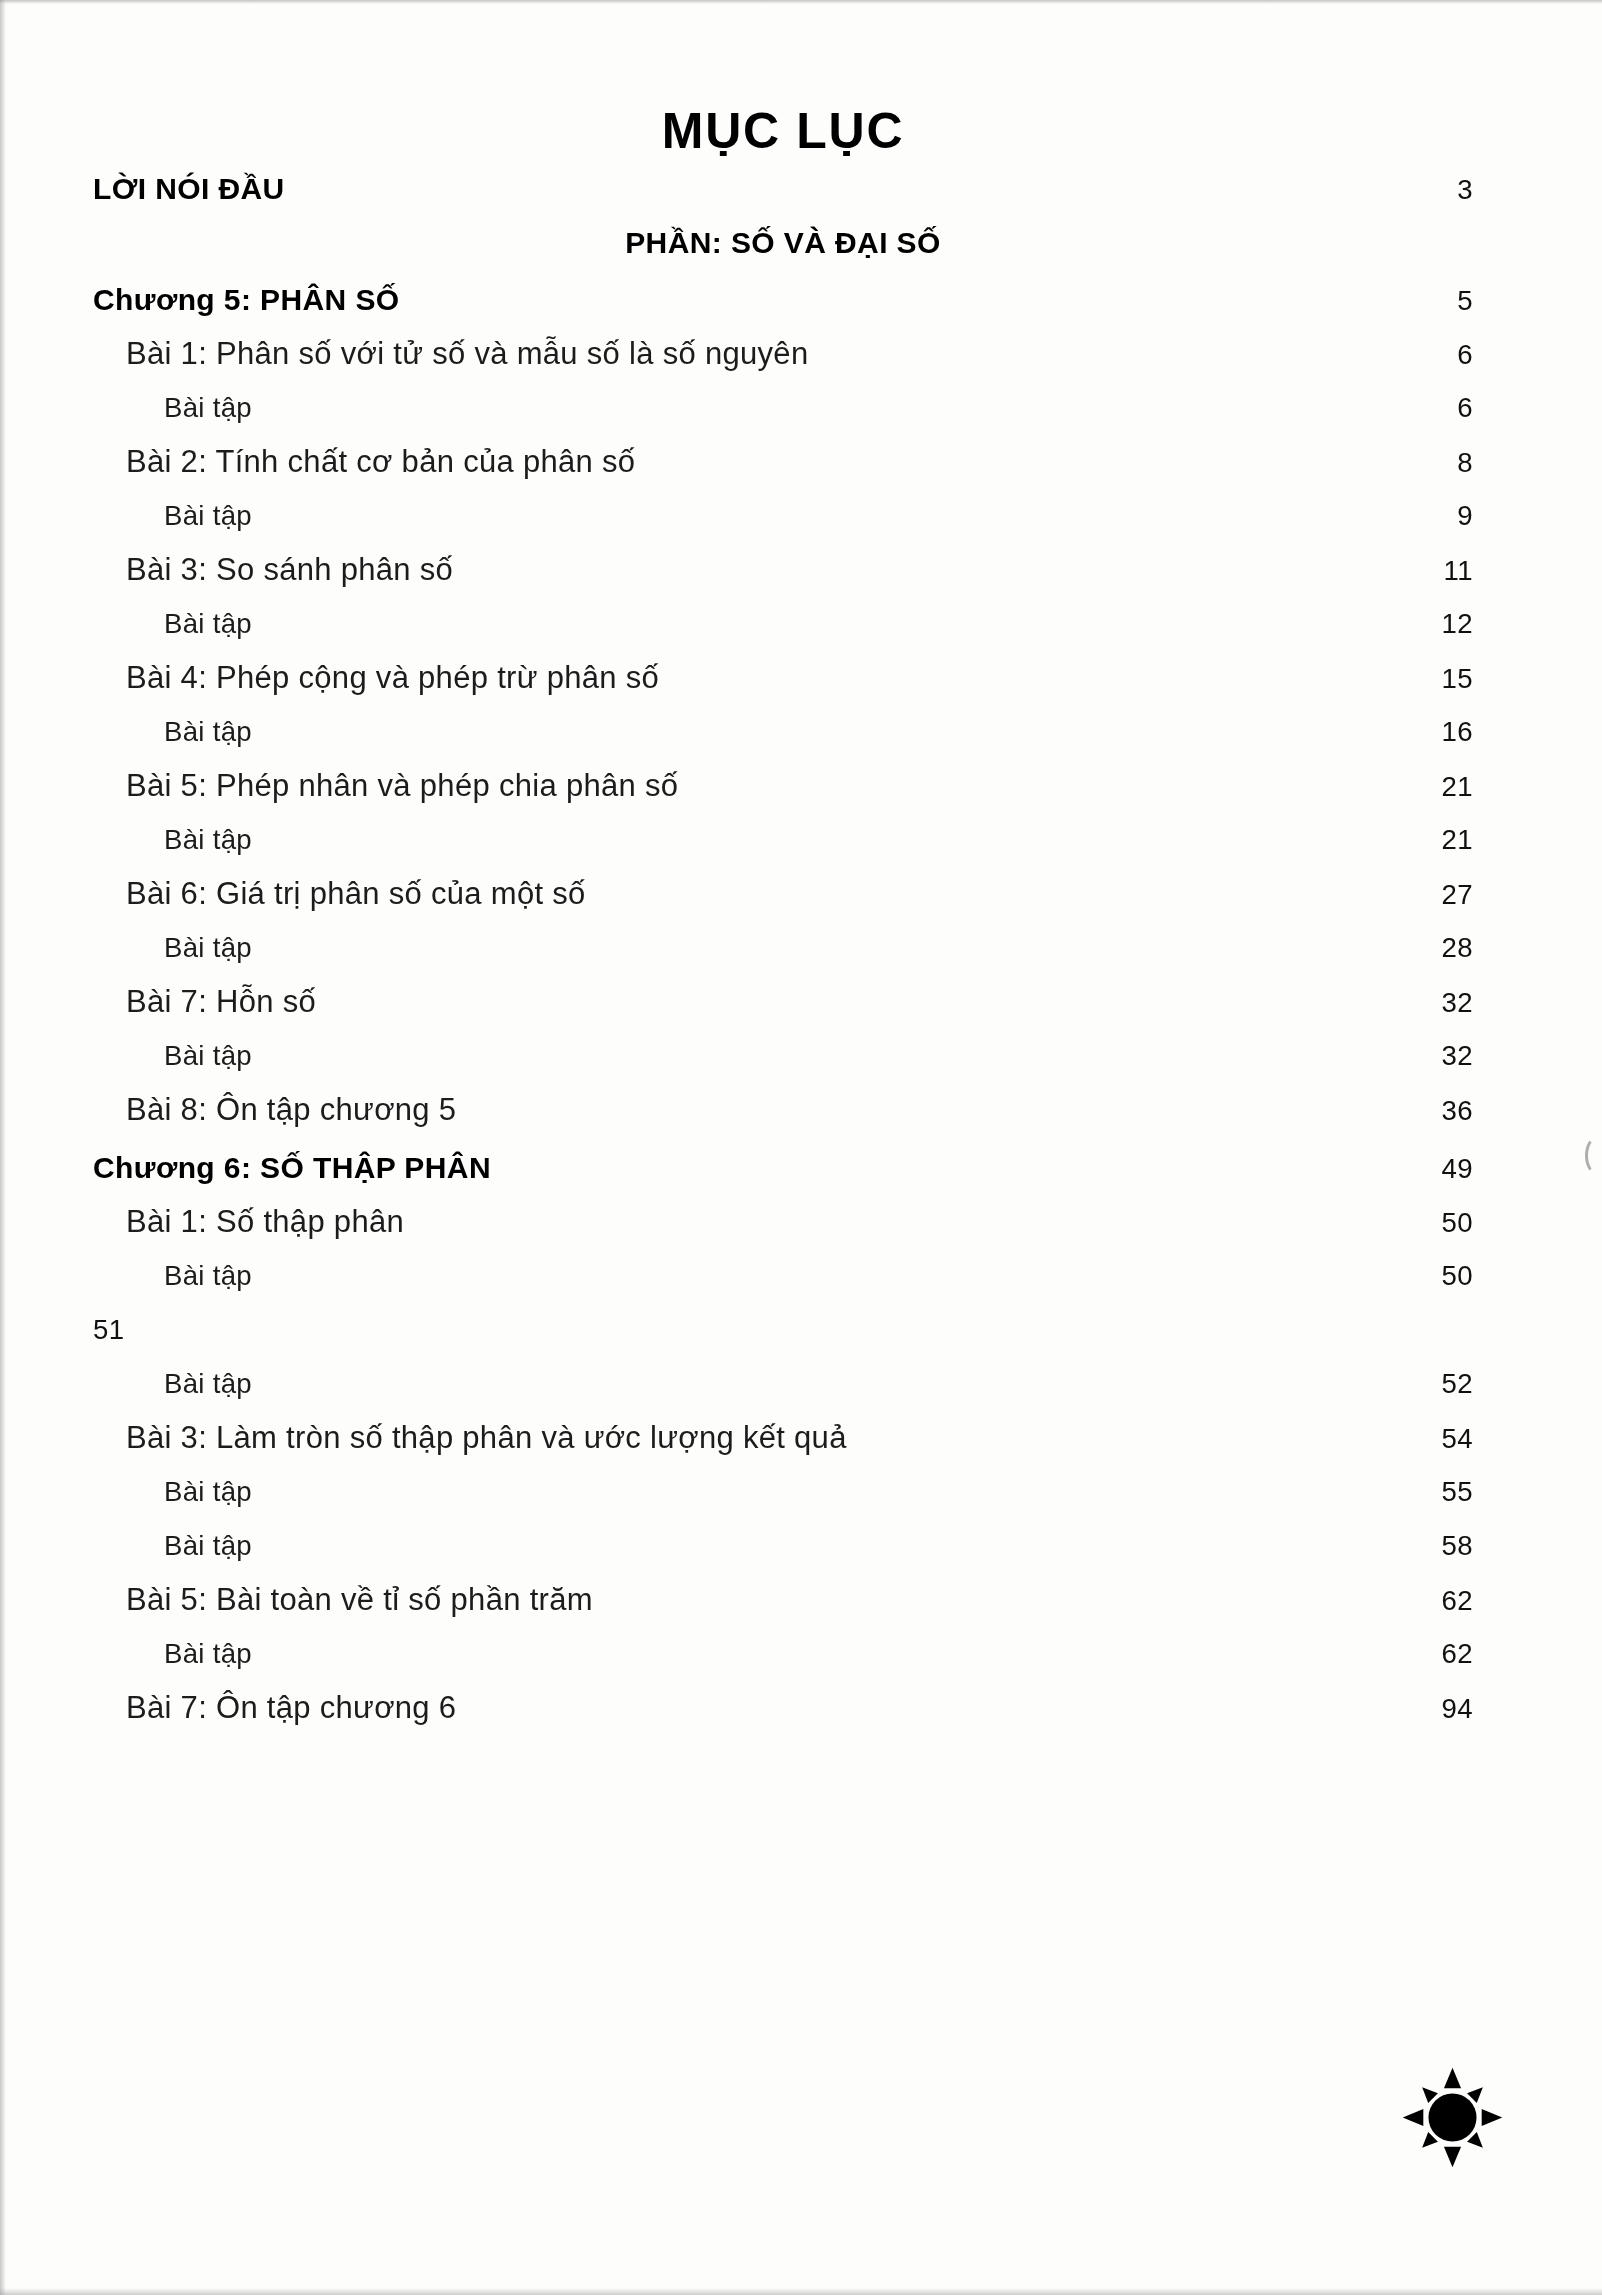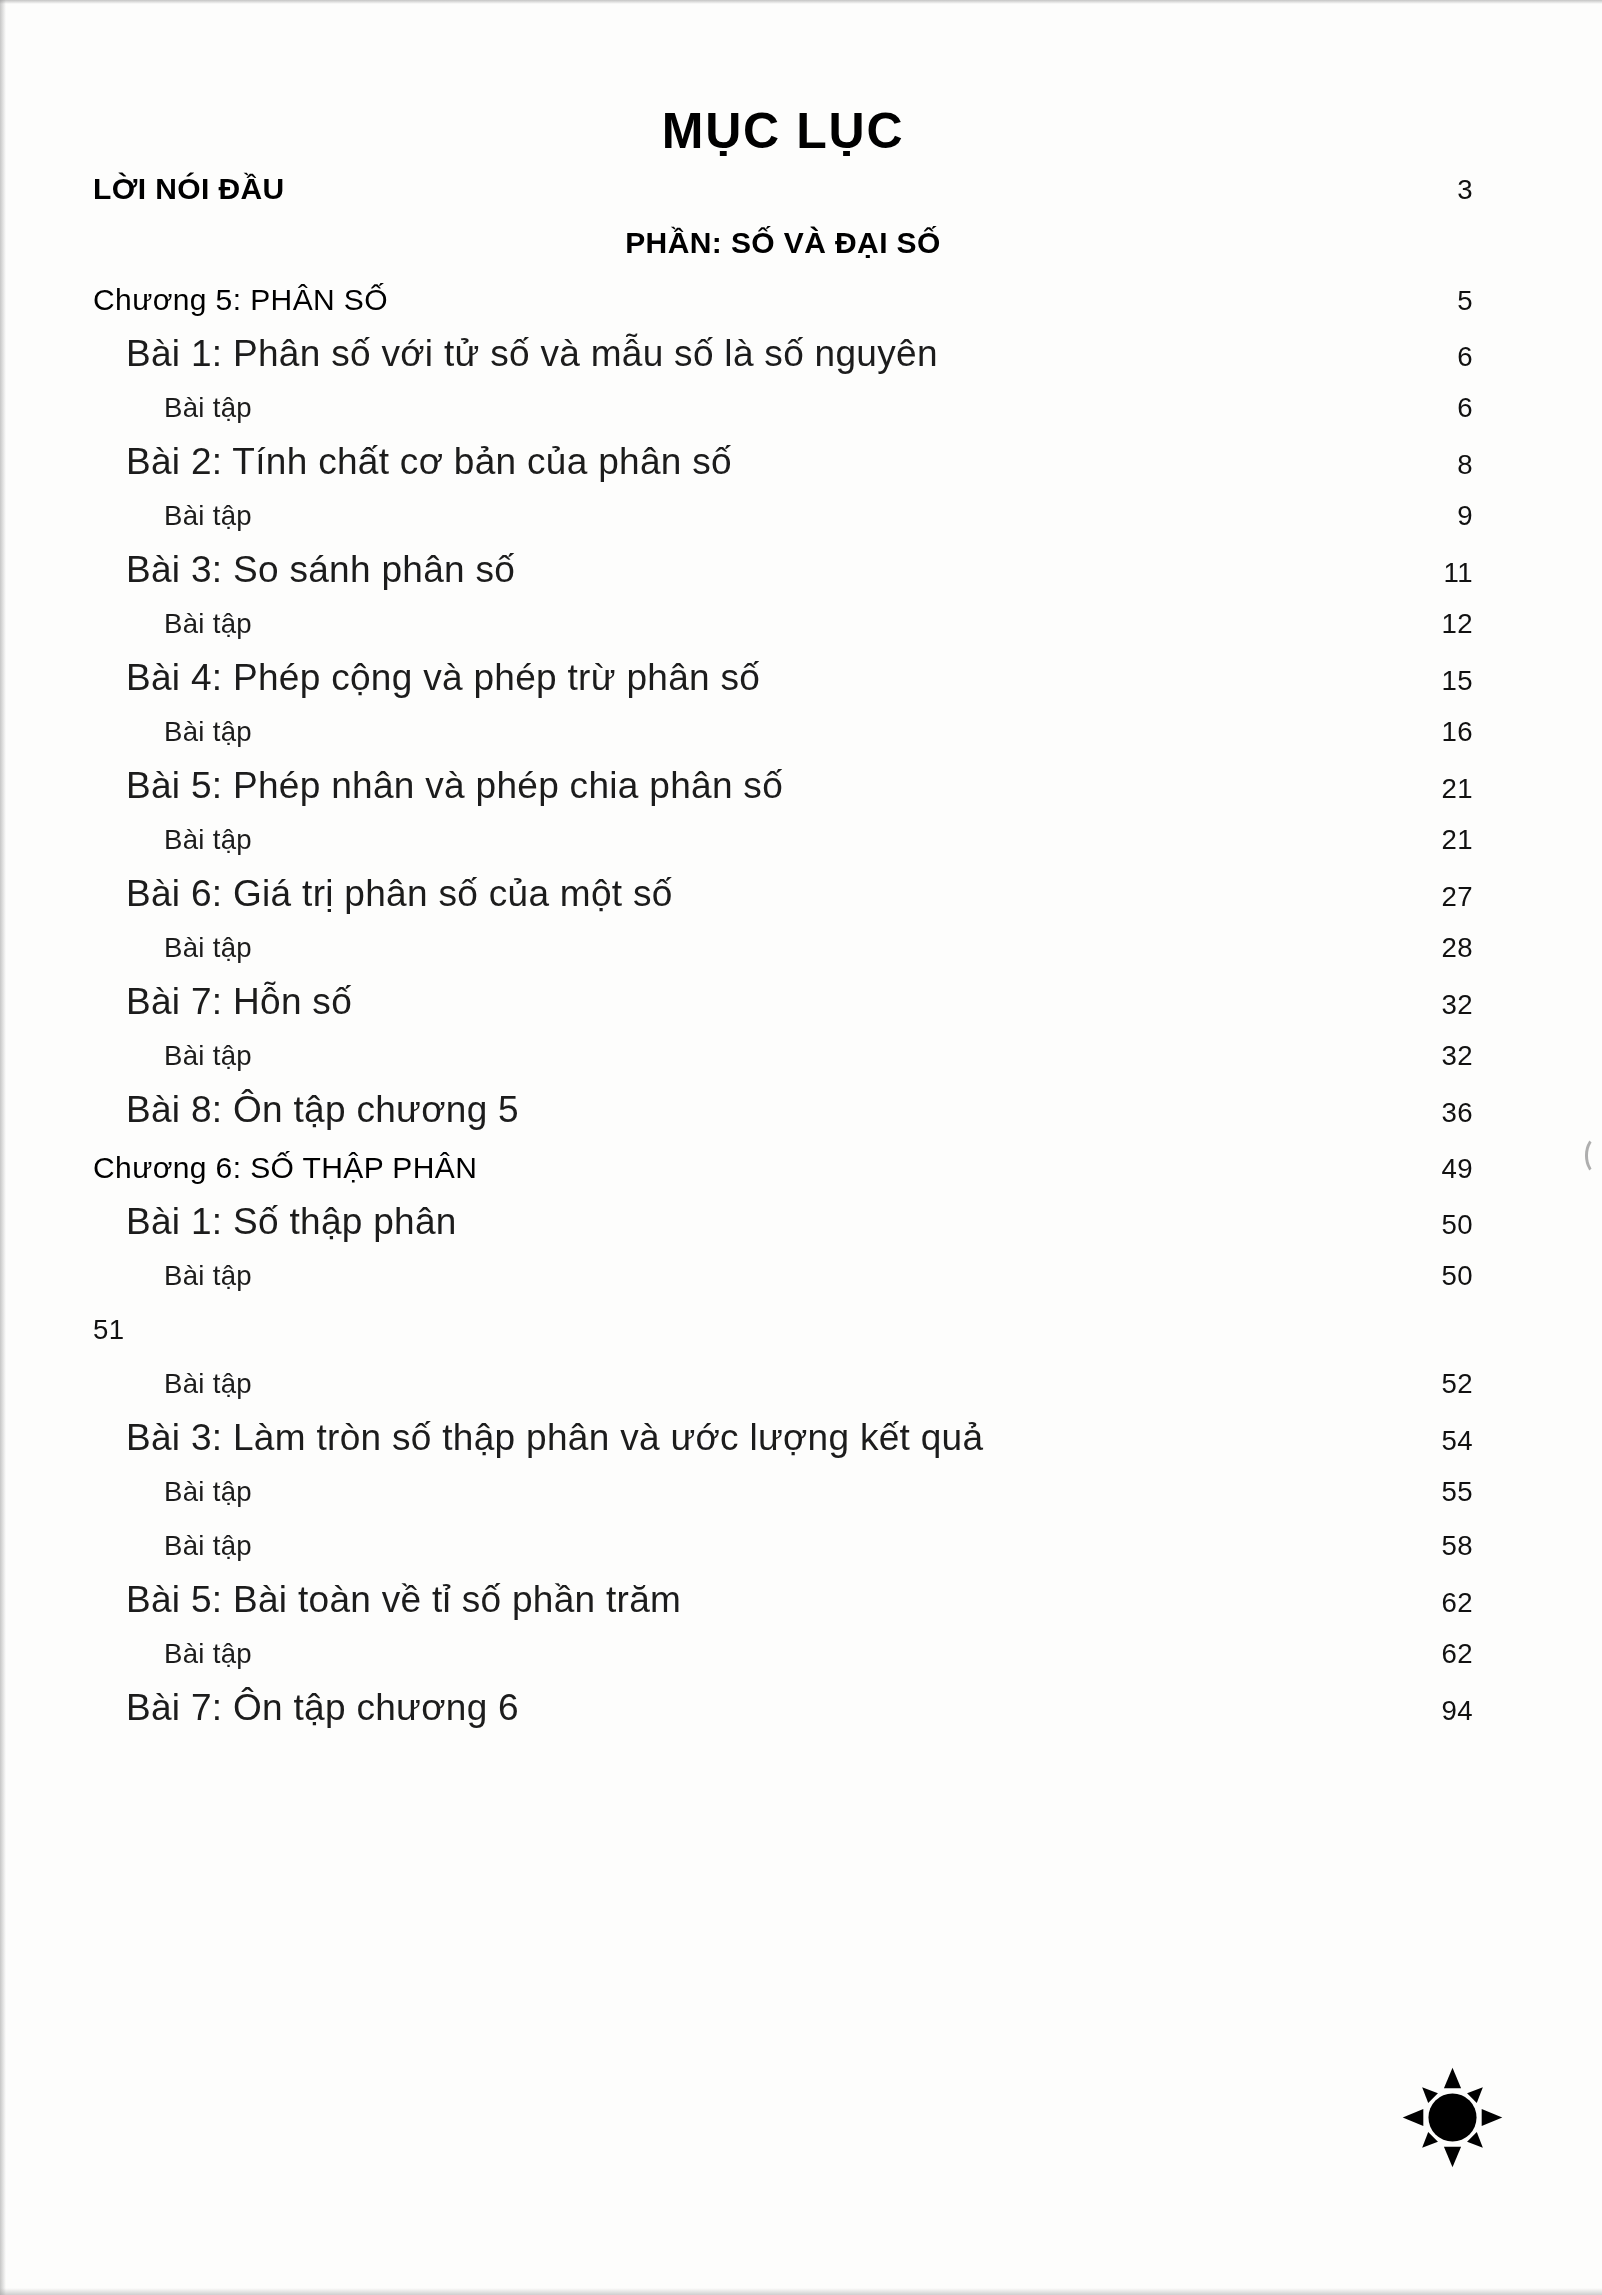--- a/index.html
+++ b/index.html
@@ -53,29 +53,29 @@
   .part-header {
     text-align: center;
     font-weight: bold;
     font-size: 30px;
     color: var(--heading, #000);
     height: 54px;
     line-height: 54px;
     letter-spacing: 0.4px;
   }
   .row.chapter .label {
-    font-weight: normal;
+    font-weight: bold;
     font-size: 30px;
     color: var(--heading, #000);
     letter-spacing: 0.4px;
   }
   .row.chapter { margin-top: 3.4px; }
   .row.lesson .label {
     padding-left: 33px;
-    font-size: 37px;
+    font-size: 31px;
     letter-spacing: 0.3px;
   }
   .row.exercise .label {
     padding-left: 71px;
     font-size: 27.6px;
     letter-spacing: 0.3px;
   }
   .sun {
     position: absolute;
     left: 1401px;

